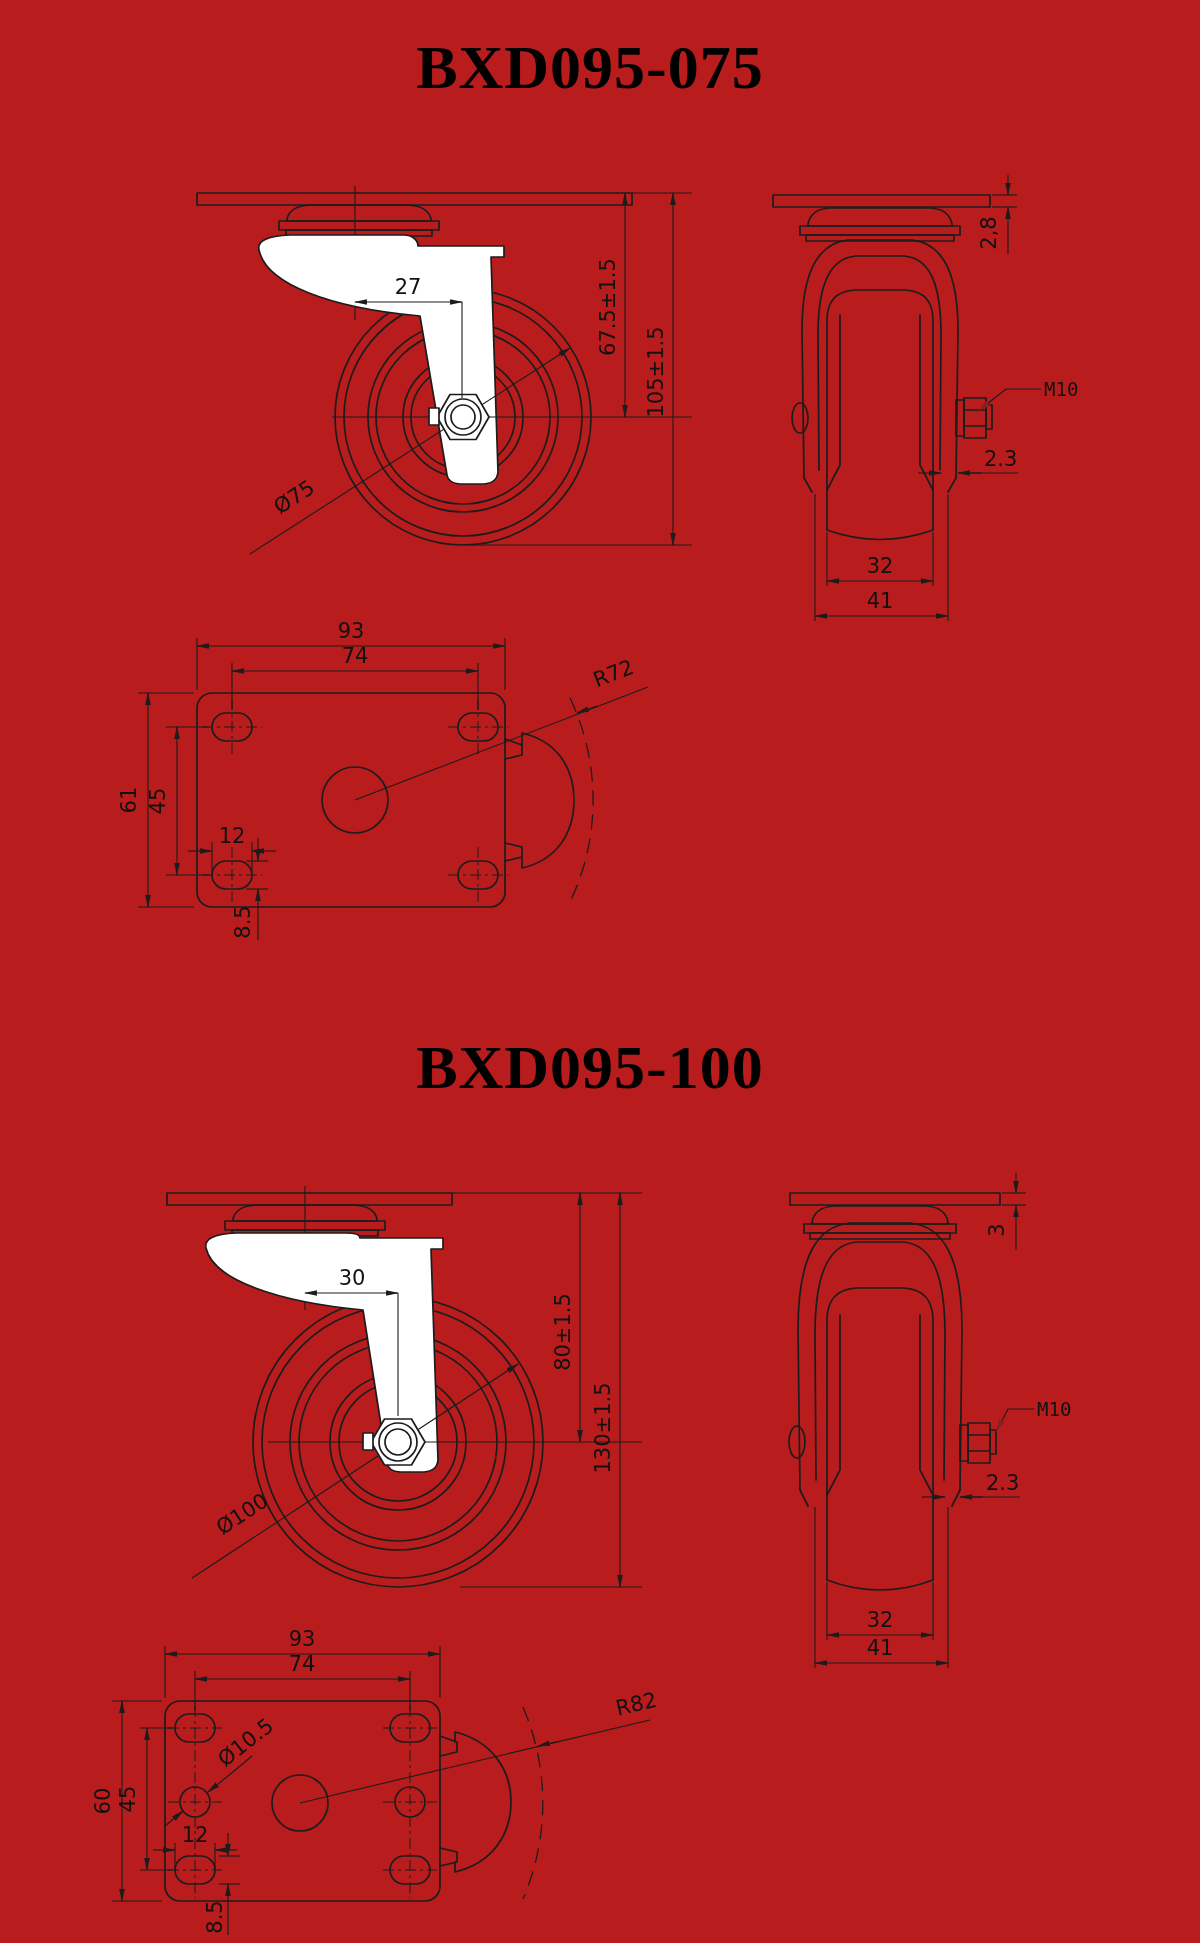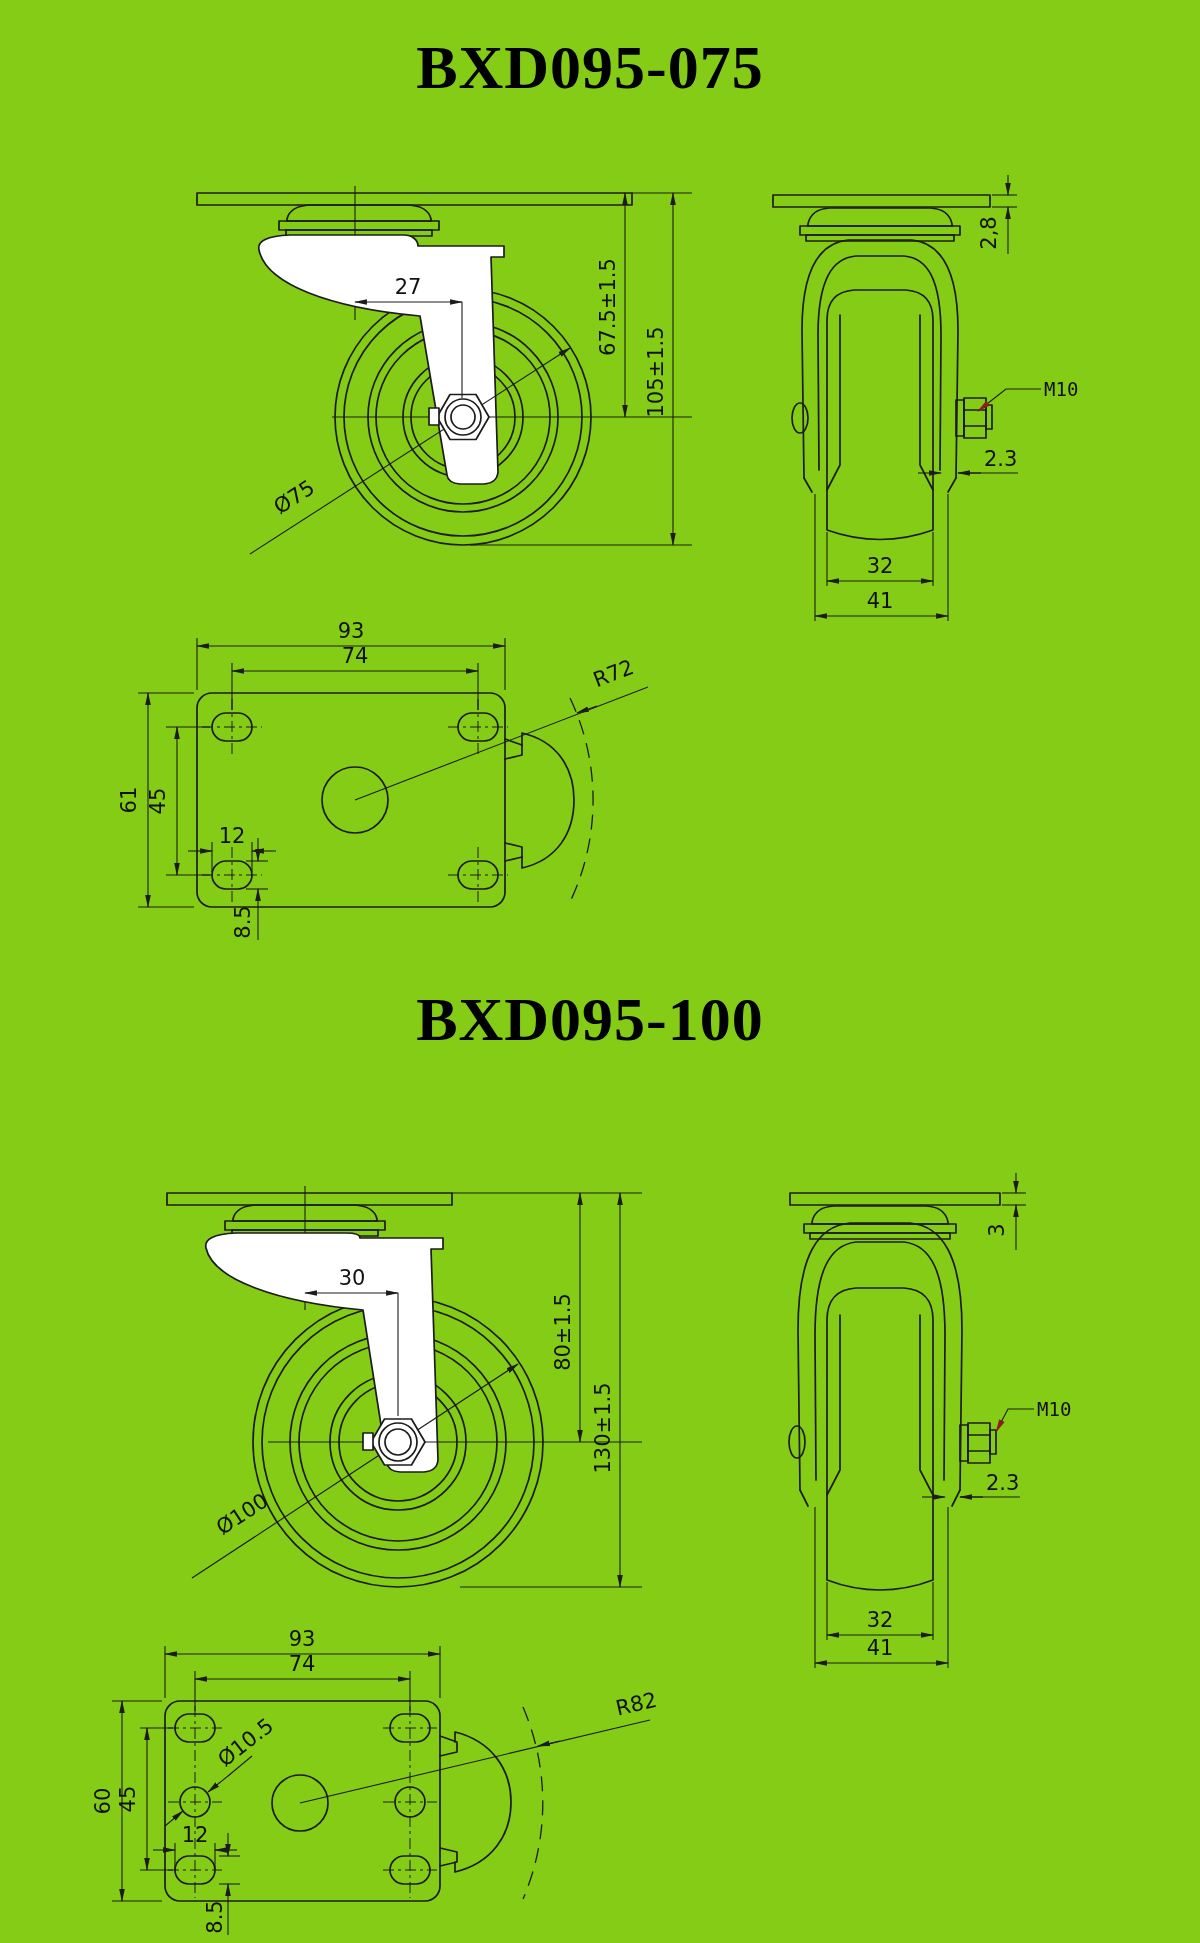--- a/index.html
+++ b/index.html
@@ -1,20 +1,20 @@
 <!DOCTYPE html>
 <html><head>
 <meta charset="utf-8">
 <style>
   html,body{margin:0;padding:0;background:#fff;}
-  .page{position:relative;width:1200px;height:1943px;background:#84cc16;overflow:hidden;}
+  .page{position:relative;width:1200px;height:1943px;background:#b91c1c;overflow:hidden;}
   h1.fig-title{position:absolute;left:0;width:1180px;text-align:center;margin:0;
     font-family:"Liberation Serif",serif;font-weight:700;font-size:62px;color:#000;letter-spacing:1px;}
   #title1{top:32px}
-  #title2{top:984px}
+  #title2{top:1032px}
   svg.fig{position:absolute;left:0}
   #fig1{top:0}
   #fig2{top:950px}
   .ln{fill:none;stroke:#1c1c1c;stroke-width:1.7;stroke-linecap:round;stroke-linejoin:round}
   .wf{fill:#ffffff;stroke:#1c1c1c;stroke-width:1.7;stroke-linejoin:round}
   .dim{fill:none;stroke:#1c1c1c;stroke-width:1.1;stroke-linecap:butt}
   .cl{fill:none;stroke:#1c1c1c;stroke-width:1;stroke-dasharray:11 4 3 4}
   .dash{fill:none;stroke:#1c1c1c;stroke-width:1.3;stroke-dasharray:15 9}
   text.dt{font-family:"DejaVu Sans",sans-serif;font-size:21px;fill:#111}
   text.mono{font-family:"DejaVu Sans Mono",monospace;font-size:19px;fill:#111}

